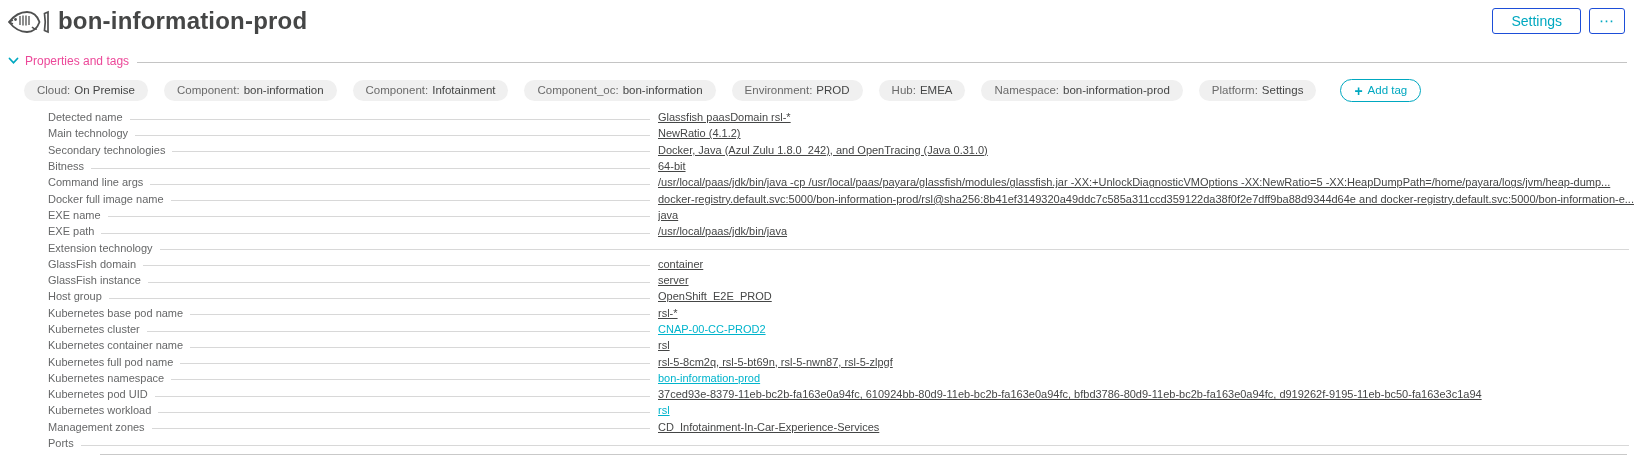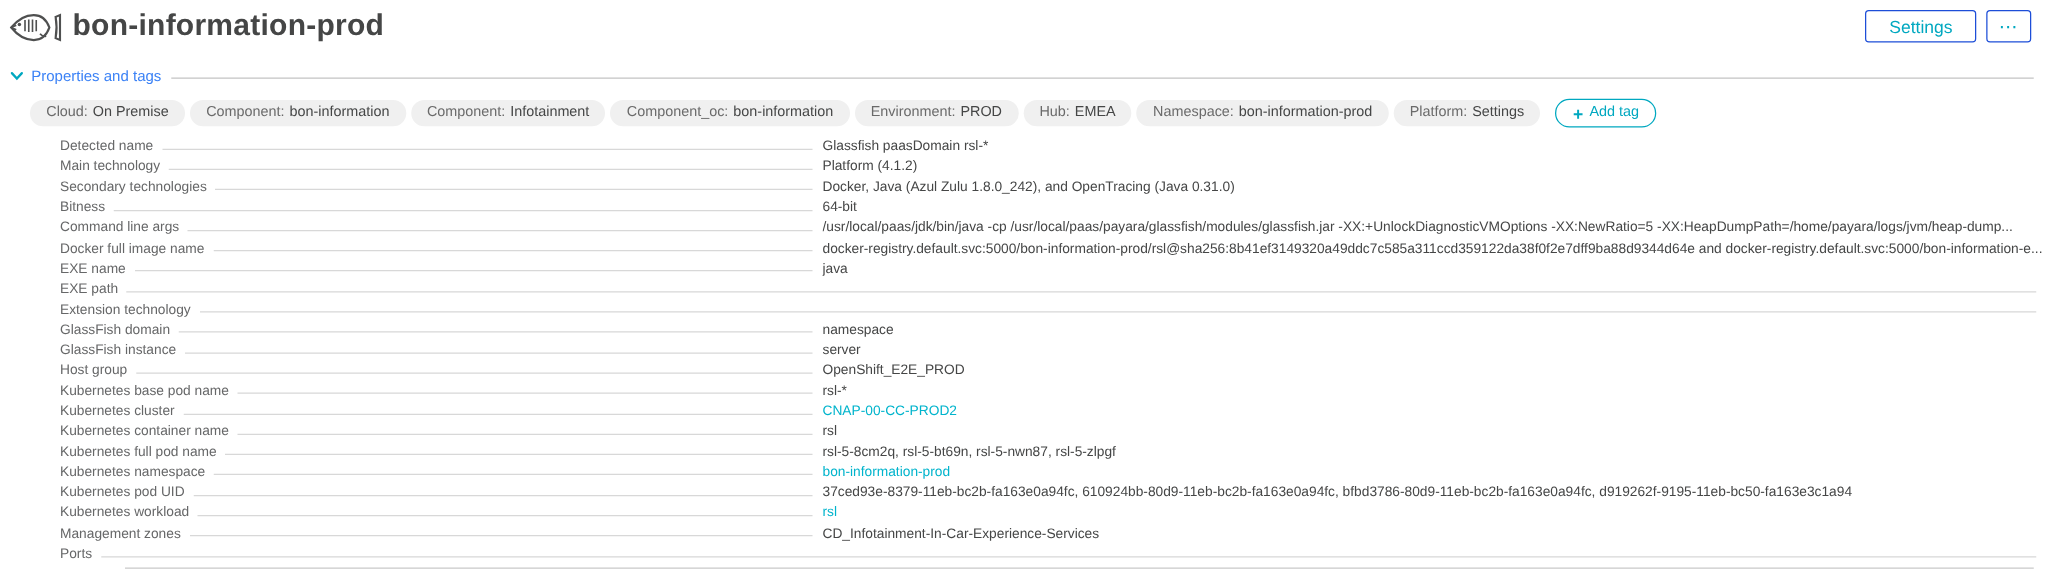--- a/index.html
+++ b/index.html
@@ -14,40 +14,40 @@
   .page-title { font-size:24px; font-weight:700; color:#454646; letter-spacing:0.2px; }
   .header-actions { display:flex; gap:8px; margin-top:2px; }
   .btn { background:#fff; border:1px solid #1d4ed8; color:#00a8c0; border-radius:3px;
          font-size:14px; font-family:inherit; padding:4px 18px; height:26px; cursor:pointer;
          display:inline-flex; align-items:center; justify-content:center; }
   .btn.more { padding:4px 9px; font-size:15px; letter-spacing:1px; }
 
   
   .section-head { display:flex; align-items:center; margin:8px 10px 0 8px; }
   .chev { display:inline-flex; margin-right:6px; }
-  .section-title { font-size:12px; color:#3b82f6; white-space:nowrap; }
+  .section-title { font-size:12px; color:#ec4899; white-space:nowrap; }
   .rule { flex:1; height:1px; background:#c4c4c4; margin-left:8px; margin-top:3px; }
 
   
-  .tags-row { display:flex; align-items:center; gap:4px; margin:11px 0 0 24px; flex-wrap:nowrap; }
+  .tags-row { display:flex; align-items:center; gap:16px; margin:11px 0 0 24px; flex-wrap:nowrap; }
   .tag { background:#f0f0f0; border-radius:11px; padding:3px 13px; font-size:11.5px;
          line-height:15px; white-space:nowrap; cursor:pointer; }
   .tag .tk { color:#6a6a6a; margin-right:4px; }
   .tag .tv { color:#454646; }
   .add-tag { display:inline-flex; align-items:center; gap:5px; background:#fff;
              border:1px solid #00a8c0; color:#00a8c0; border-radius:12px; padding:3px 13px;
              font-size:11.5px; line-height:15px; font-family:inherit; cursor:pointer; margin-left:8px; }
   .add-tag .plus { font-size:14px; font-weight:700; line-height:12px; }
 
   
   .props { margin-top:7px; padding-left:24px;margin-left:24px; }
   .prow { display:flex; align-items:center; height:16.3px; font-size:11px; }
   .plabel { flex:0 0 auto; color:#666768; white-space:nowrap; }
   .leader { flex:1 1 auto; height:1px; background:#d8d8d8; margin:4px 8px 0 7px; }
-  .pvalue { flex:0 0 979px; width:979px; color:#454646; white-space:nowrap; overflow:hidden; }
+  .pvalue { flex:0 0 979px; width:979px; color:#454646; white-space:nowrap; overflow:hidden;text-decoration:underline; }
   .pvalue.link { color:#00b4cc; cursor:pointer; }
   .partial-leader { height:1px; background:#c9c9c9; margin:2.5px 10px 0 52px; }
 </style>
 </head>
 <body>
 
 <div class="header">
   <div class="title-wrap">
     <span class="fish-icon">
       <svg width="44" height="28" viewBox="0 0 44 28">
@@ -94,21 +94,21 @@
 
 <div class="props">
   <div class="prow">
       <span class="plabel">Detected name</span>
       <span class="leader"></span>
       <span class="pvalue">Glassfish paasDomain rsl-*</span>
     </div>
   <div class="prow">
       <span class="plabel">Main technology</span>
       <span class="leader"></span>
-      <span class="pvalue">Platform (4.1.2)</span>
+      <span class="pvalue">NewRatio (4.1.2)</span>
     </div>
   <div class="prow">
       <span class="plabel">Secondary technologies</span>
       <span class="leader"></span>
       <span class="pvalue">Docker, Java (Azul Zulu 1.8.0_242), and OpenTracing (Java 0.31.0)</span>
     </div>
   <div class="prow">
       <span class="plabel">Bitness</span>
       <span class="leader"></span>
       <span class="pvalue">64-bit</span>
@@ -124,29 +124,30 @@
       <span class="pvalue">docker-registry.default.svc:5000/bon-information-prod/rsl@sha256:8b41ef3149320a49ddc7c585a311ccd359122da38f0f2e7dff9ba88d9344d64e and docker-registry.default.svc:5000/bon-information-e...</span>
     </div>
   <div class="prow">
       <span class="plabel">EXE name</span>
       <span class="leader"></span>
       <span class="pvalue">java</span>
     </div>
   <div class="prow">
       <span class="plabel">EXE path</span>
       <span class="leader"></span>
+      <span class="pvalue">/usr/local/paas/jdk/bin/java</span>
     </div>
   <div class="prow">
       <span class="plabel">Extension technology</span>
       <span class="leader"></span>
     </div>
   <div class="prow">
       <span class="plabel">GlassFish domain</span>
       <span class="leader"></span>
-      <span class="pvalue">namespace</span>
+      <span class="pvalue">container</span>
     </div>
   <div class="prow">
       <span class="plabel">GlassFish instance</span>
       <span class="leader"></span>
       <span class="pvalue">server</span>
     </div>
   <div class="prow">
       <span class="plabel">Host group</span>
       <span class="leader"></span>
       <span class="pvalue">OpenShift_E2E_PROD</span>

